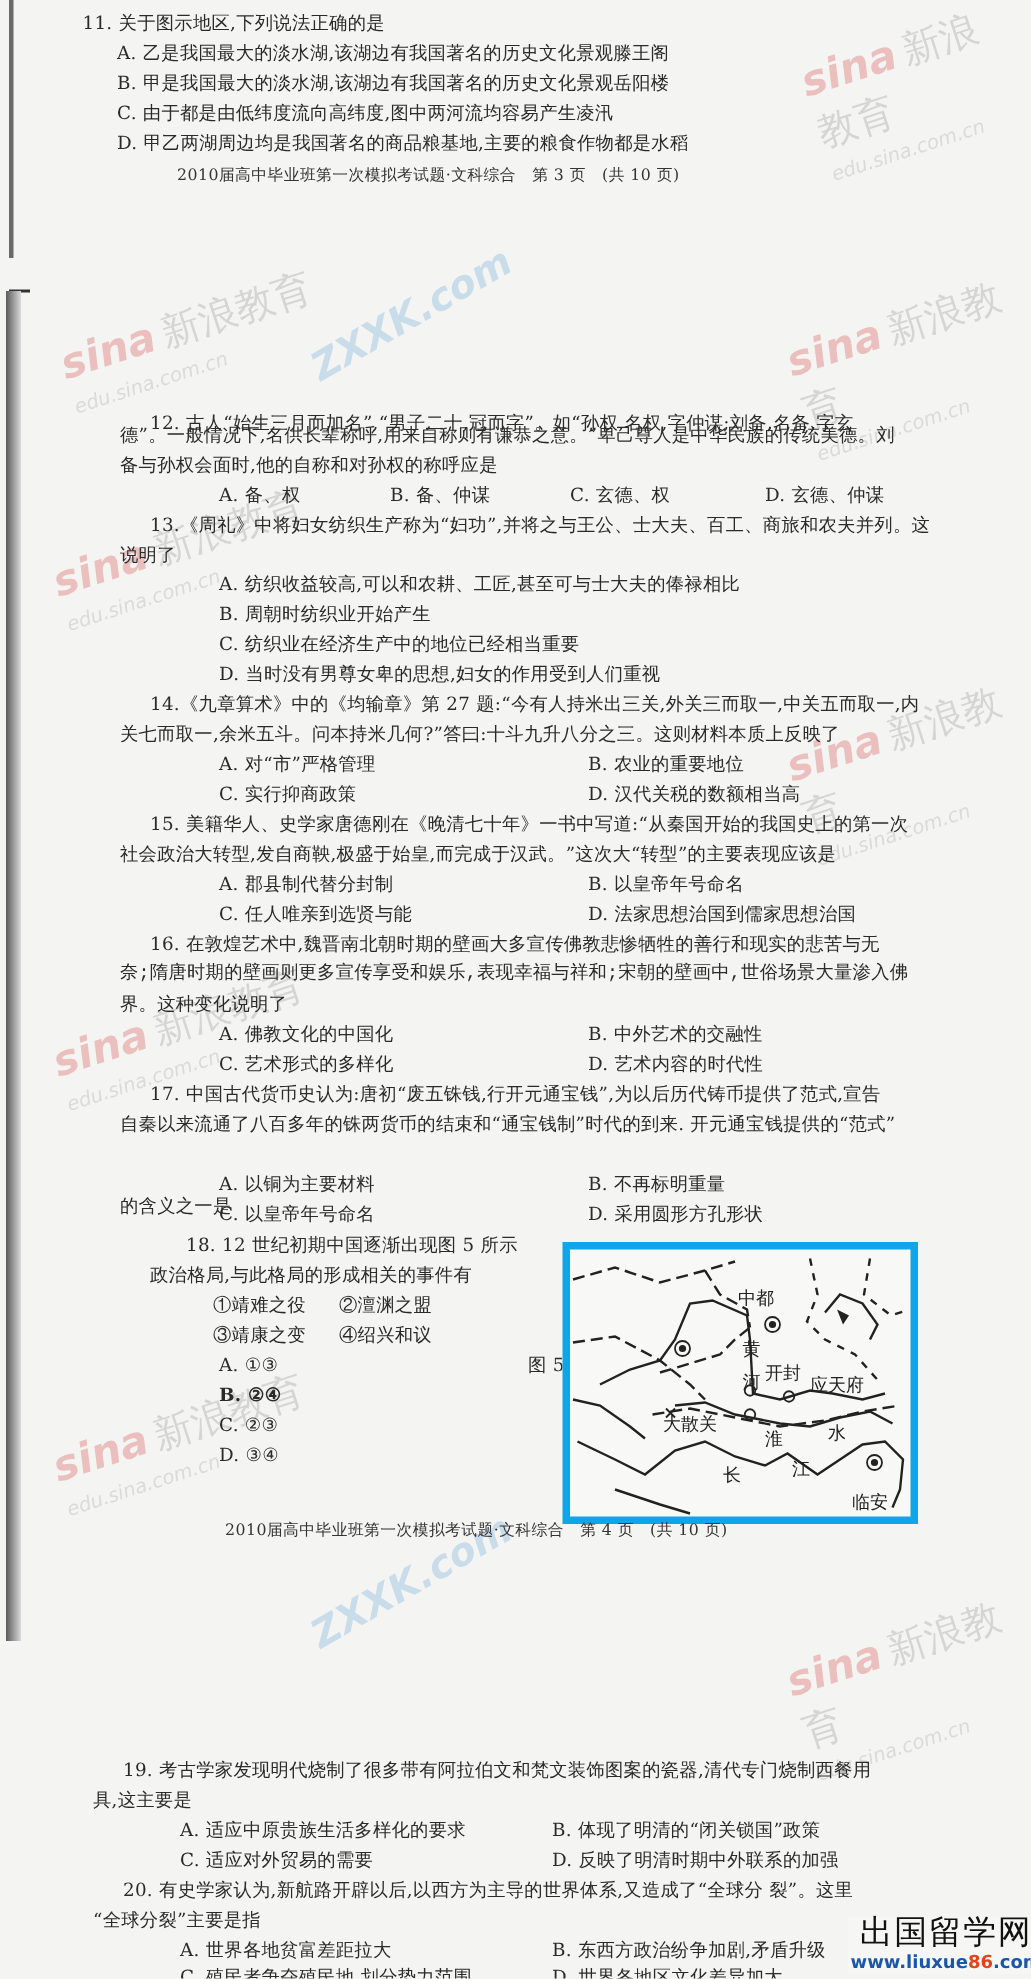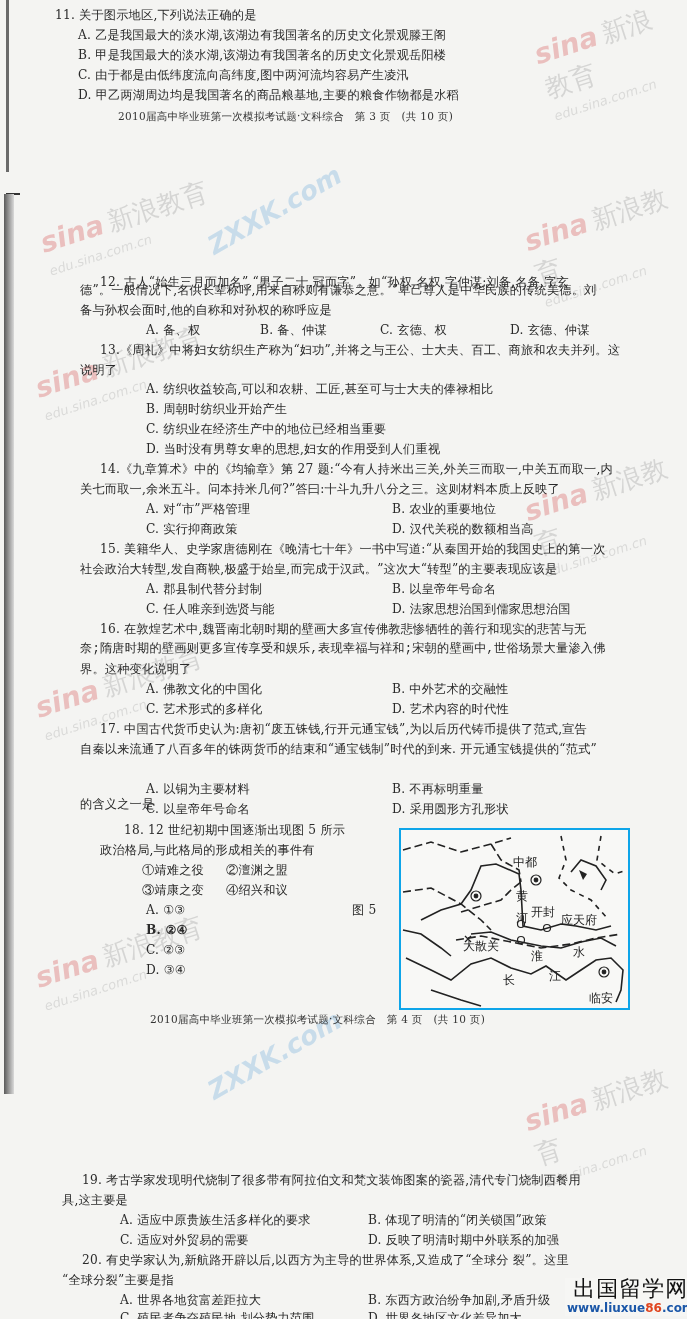--- a/index.html
+++ b/index.html
@@ -12,21 +12,21 @@
   .scan-edge-thin { position:absolute; left:6px; top:0; width:3px; height:172px; background:#6a6a6a; }
   .scan-edge { position:absolute; left:4px; top:194px; width:10px; height:900px;
     background:linear-gradient(to right,#5a5a5a,#9a9a9a 50%,#dadada); }
   .scan-tick { position:absolute; left:6px; top:193px; width:14px; height:2px; background:#333; }
   .line { position:absolute; font-size:12.2px; line-height:16px; white-space:nowrap; letter-spacing:0.2px; }
   .footer { position:absolute; font-size:10.5px; white-space:nowrap; color:#333; letter-spacing:0.3px; }
   .wm { position:absolute; pointer-events:none; opacity:0.28; }
   .wm .sina { font-family:"DejaVu Sans", sans-serif; font-weight:bold; font-style:italic; color:#d23a3a; font-size:28px; }
   .wm .cn { font-family:"DejaVu Sans", sans-serif; color:#888; font-size:26px; }
   .wm .url { font-family:"DejaVu Sans", sans-serif; font-style:italic; color:#999; font-size:13px; }
-  .map-box { position:absolute; left:399px; top:828px; width:227px; height:178px; border:2px solid #0ea5e9; background:#f8f8f6; }
+  .map-box { position:absolute; left:375px; top:828px; width:227px; height:178px; border:5px solid #0ea5e9; background:#f8f8f6; }
   .map-label { position:absolute; font-size:12px; color:#222; }
   .brand { position:absolute; left:565px; top:1278px; text-align:center; }
   .brand-cn { font-family:"DejaVu Sans", sans-serif; font-size:22px; color:#111; letter-spacing:1px; line-height:22px; }
   .brand-url { font-family:"DejaVu Sans", sans-serif; font-size:12px; color:#1b57a8; font-weight:bold; line-height:16px; }
   .brand-url .num { color:#e0451f; }
 </style>
 </head>
 <body>
 
 <div class="scan-edge-thin"></div>

